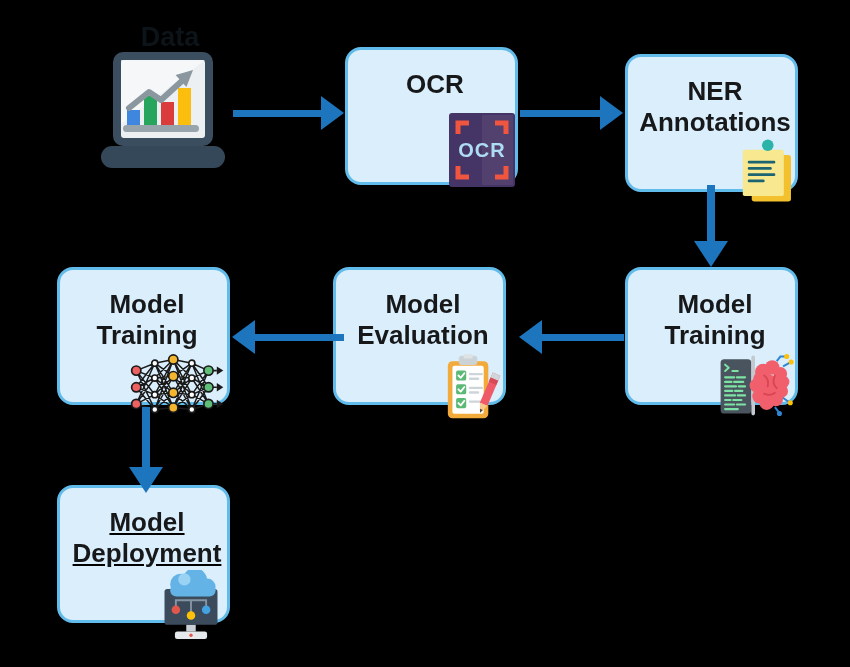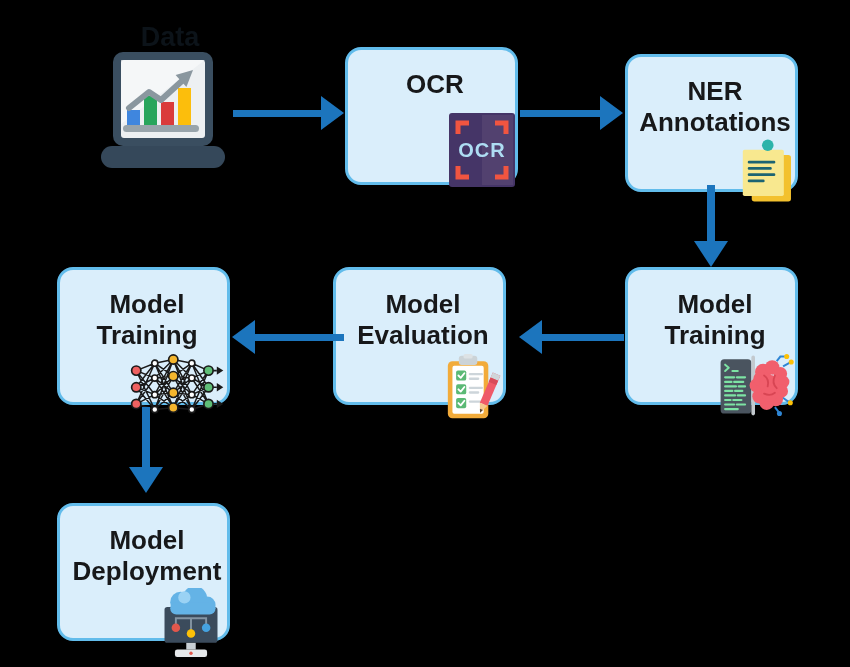--- a/index.html
+++ b/index.html
@@ -160,21 +160,21 @@
             <circle cx="30" cy="62" r="3.3" fill="#fff"></circle>
           <circle cx="70" cy="12" r="3.3" fill="#fff"></circle>
             <circle cx="70" cy="28" r="3.3" fill="#fff"></circle>
             <circle cx="70" cy="46" r="3.3" fill="#fff"></circle>
             <circle cx="70" cy="62" r="3.3" fill="#fff"></circle>
         </g>
       </svg>
     </div>
   </div>
 
-  <div class="box" style="left:57px;top:503px;">
+  <div class="box" style="left:57px;top:485px;text-decoration:underline;">
     <div class="box-label">Model Deployment</div>
     <div class="icon">
       <svg width="72" height="70" viewBox="0 0 76 74">
         <rect x="10" y="20" width="56" height="38" rx="3" fill="#3b4b5c"></rect>
         <path d="M22 40 V32 H54 V40 M38 46 V32" fill="none" stroke="#8595a3" stroke-width="2"></path>
         <circle cx="22" cy="42" r="4.5" fill="#e2574c"></circle>
         <circle cx="38" cy="48" r="4.5" fill="#fdc107"></circle>
         <circle cx="54" cy="42" r="4.5" fill="#45a2e0"></circle>
         <g fill="#64b3e6">
           <circle cx="27" cy="15" r="11"></circle>

